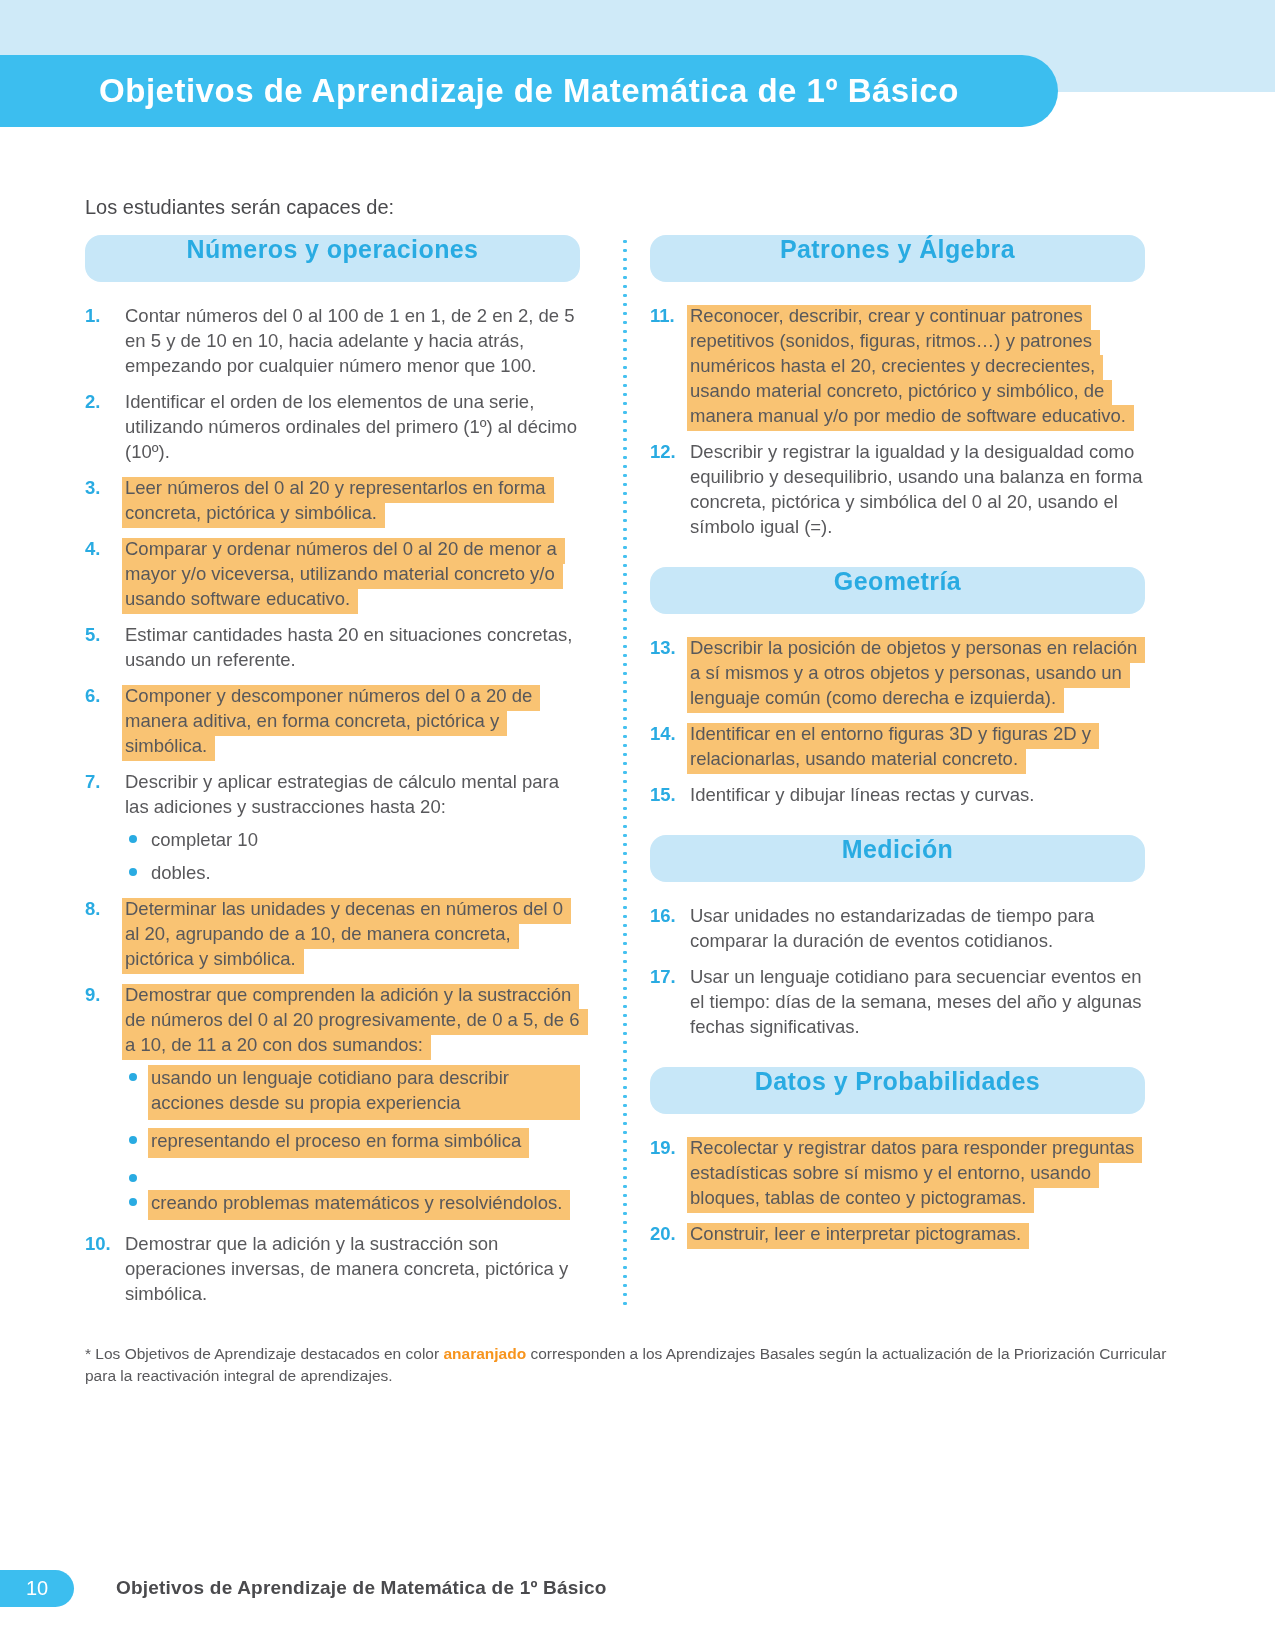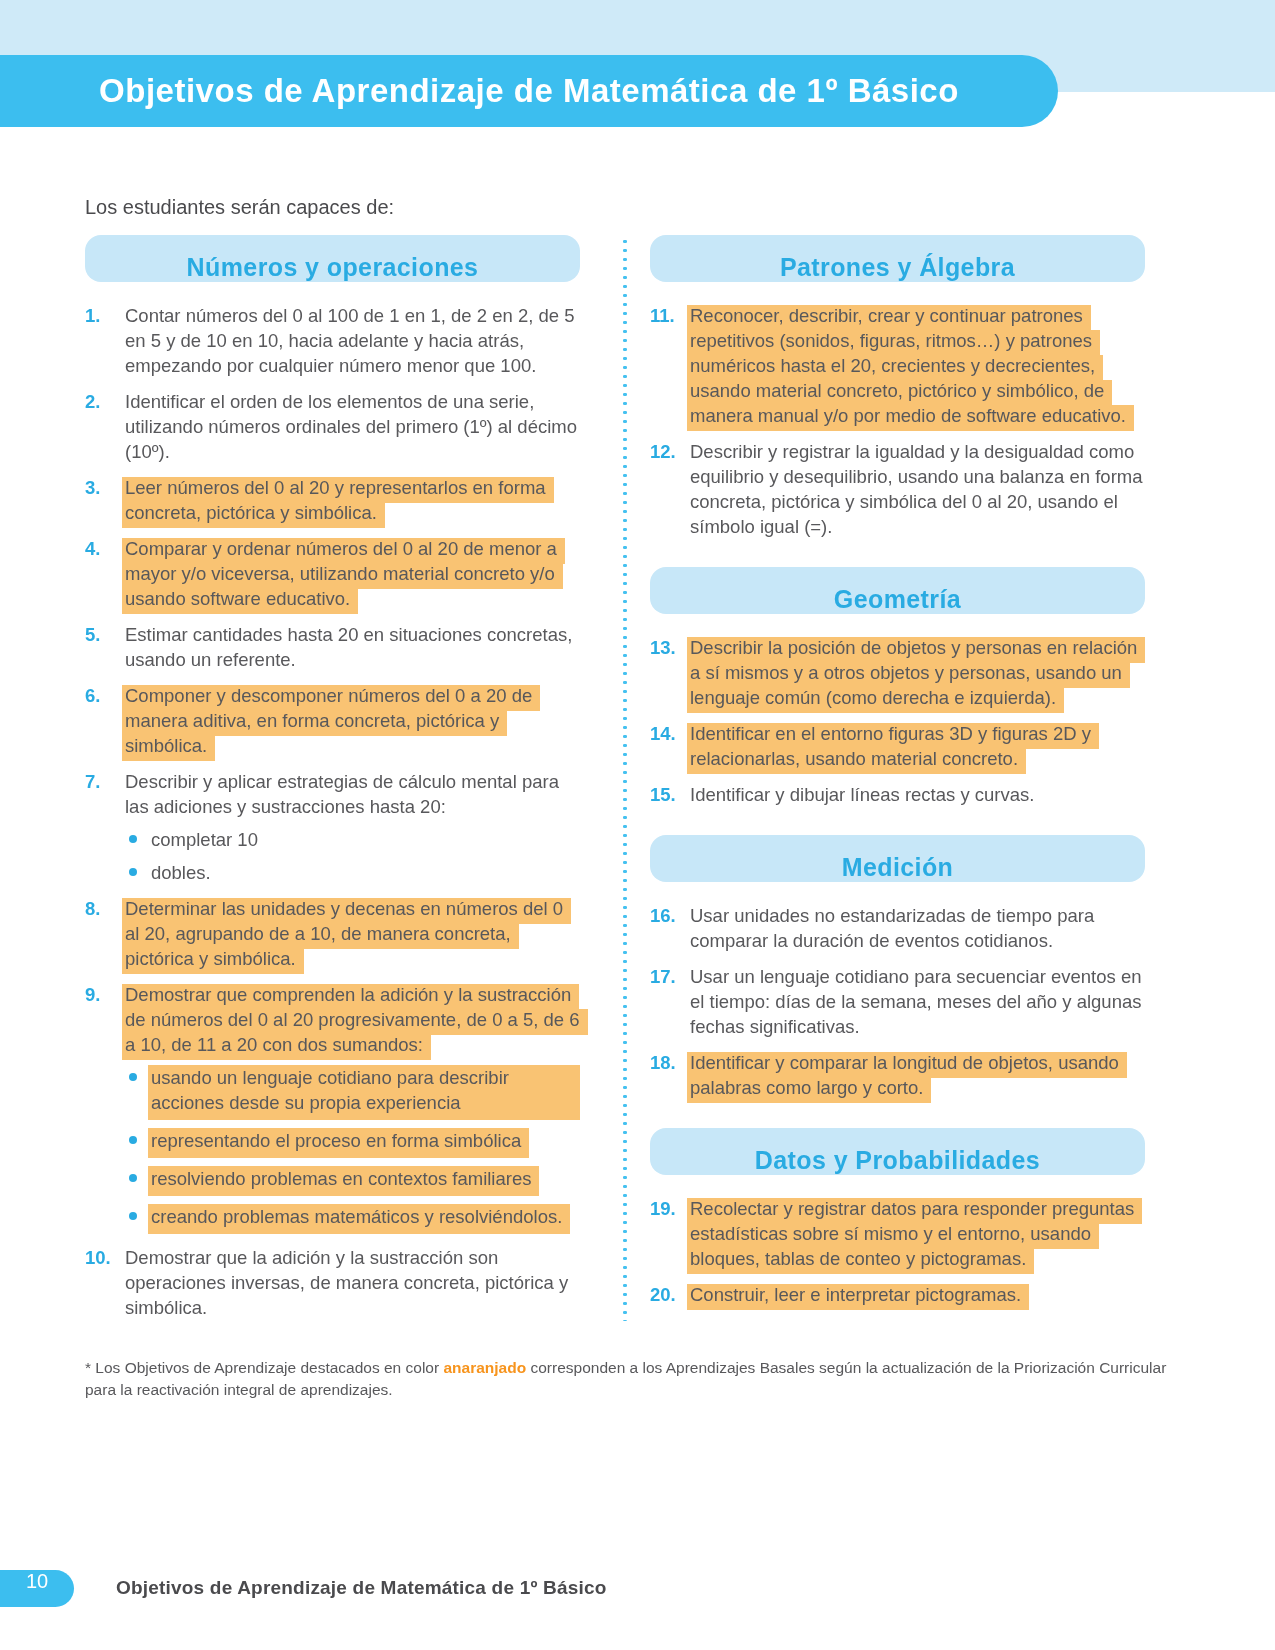--- a/index.html
+++ b/index.html
@@ -52,21 +52,21 @@
   .sep-gap{flex:0 0 70px;position:relative;}
   .sep-line{
     position:absolute;top:4px;bottom:10px;left:43px;width:4px;
     background-image:radial-gradient(circle at 2px 2.5px, #45c1f0 1.7px, rgba(0,0,0,0) 2px);
     background-size:4px 9px;background-repeat:repeat-y;
   }
   .section-header{
     background:var(--section-box);
     border-radius:16px;
     height:47px;
-    display:flex;align-items:flex-end;justify-content:center;
+    display:flex;align-items:flex-start;justify-content:center;
     margin-bottom:21px;
   }
   .section + .section-header, .section .section-header{margin-top:0;}
   .section:not(:first-child) .section-header{margin-top:28px;}
   .section-title{
     color:var(--accent);font-size:25px;font-weight:700;letter-spacing:.4px;
   }
   .item{
     display:flex;align-items:flex-start;
     margin-bottom:11px;
@@ -102,21 +102,21 @@
     font-size:15.5px;line-height:22px;
   }
   .footnote .orange{color:var(--orange);font-weight:700;}
   
   .footer{position:absolute;left:0;top:1570px;width:100%;height:40px;}
   .page-num-box{
     position:absolute;left:0;top:0;
     width:74px;height:37px;
     background:var(--cyan-bar);
     border-radius:0 19px 19px 0;
-    display:flex;align-items:flex-start;justify-content:center;
+    display:flex;align-items:center;justify-content:center;
     color:#ffffff;font-size:20px;
   }
   .footer-text{
     position:absolute;left:116px;top:7px;
     color:#4a4a4d;font-size:19px;font-weight:700;letter-spacing:.2px;
   }
 </style>
 </head>
 <body>
 
@@ -178,21 +178,20 @@
             <div class="item">
               <span class="num">9.</span>
               <div class="item-body"><span class="txt hl">Demostrar que comprenden la adición y la sustracción de números del 0 al 20 progresivamente, de 0 a 5, de 6 a 10, de 11 a 20 con dos sumandos:</span><div class="bullet-row">
                   <span class="dot"></span>
                   <span class="txt hl">usando un lenguaje cotidiano para describir acciones desde su propia experiencia</span>
                 </div><div class="bullet-row">
                   <span class="dot"></span>
                   <span class="txt hl">representando el proceso en forma simbólica</span>
                 </div><div class="bullet-row">
                   <span class="dot"></span>
-                  <span class="txt hl">resolviendo problemas en contextos familiares</span>
                 </div><div class="bullet-row">
                   <span class="dot"></span>
                   <span class="txt hl">creando problemas matemáticos y resolviéndolos.</span>
                 </div></div>
             </div>
             <div class="item">
               <span class="num">10.</span>
               <div class="item-body"><span class="txt">Demostrar que la adición y la sustracción son operaciones inversas, de manera concreta, pictórica y simbólica.</span></div>
             </div>
           </div>
@@ -235,24 +234,20 @@
             <div class="section-header">
               <span class="section-title">Medición</span>
             </div>
             <div class="item">
               <span class="num">16.</span>
               <div class="item-body"><span class="txt">Usar unidades no estandarizadas de tiempo para comparar la duración de eventos cotidianos.</span></div>
             </div>
             <div class="item">
               <span class="num">17.</span>
               <div class="item-body"><span class="txt">Usar un lenguaje cotidiano para secuenciar eventos en el tiempo: días de la semana, meses del año y algunas fechas significativas.</span></div>
-            </div>
-            <div class="item">
-              <span class="num">18.</span>
-              <div class="item-body"><span class="txt hl">Identificar y comparar la longitud de objetos, usando palabras como largo y corto.</span></div>
             </div>
           </div>
           <div class="section">
             <div class="section-header">
               <span class="section-title">Datos y Probabilidades</span>
             </div>
             <div class="item">
               <span class="num">19.</span>
               <div class="item-body"><span class="txt hl">Recolectar y registrar datos para responder preguntas estadísticas sobre sí mismo y el entorno, usando bloques, tablas de conteo y pictogramas.</span></div>
             </div>

